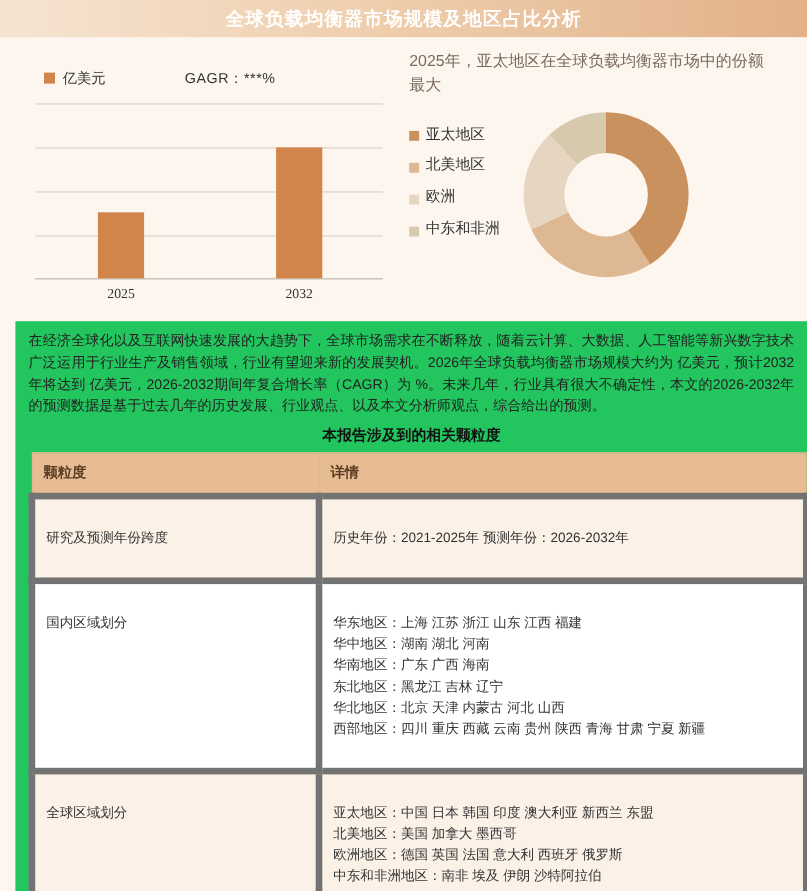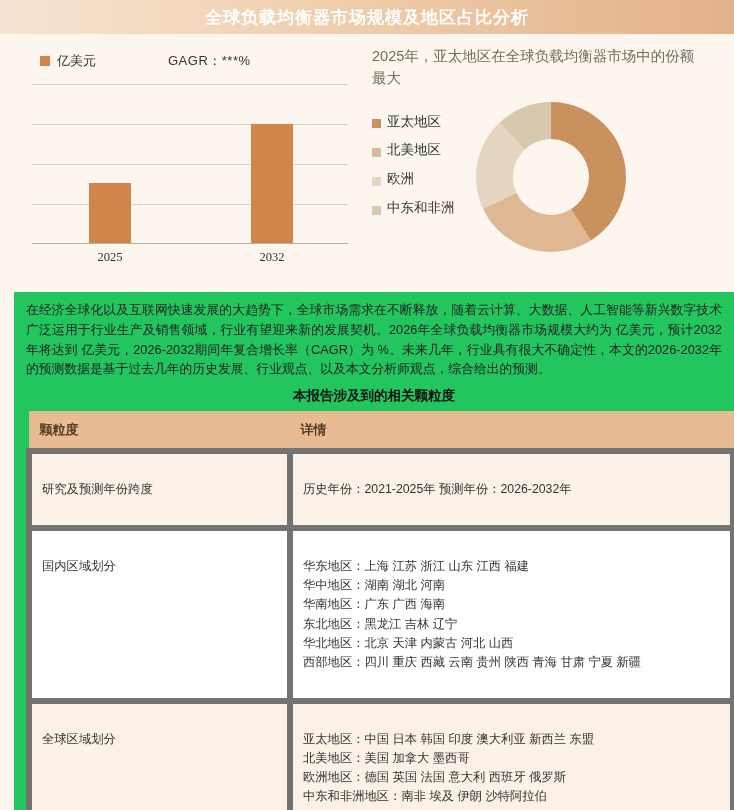--- a/index.html
+++ b/index.html
@@ -41,21 +41,21 @@
   }
   .chart-left {
     width: 360px;
     position: relative;
     padding: 8px 0 0 14px;
     box-sizing: border-box;
   }
   .legend-row {
     display: flex;
     align-items: center;
-    margin: 10px 0 0 26px;
+    margin: 20px 0 0 26px;
   }
   .legend-swatch {
     width: 10px;
     height: 10px;
     background: #d2854a;
     margin-right: 7px;
   }
   .legend-label {
     font-size: 13px;
     color: #333333;

